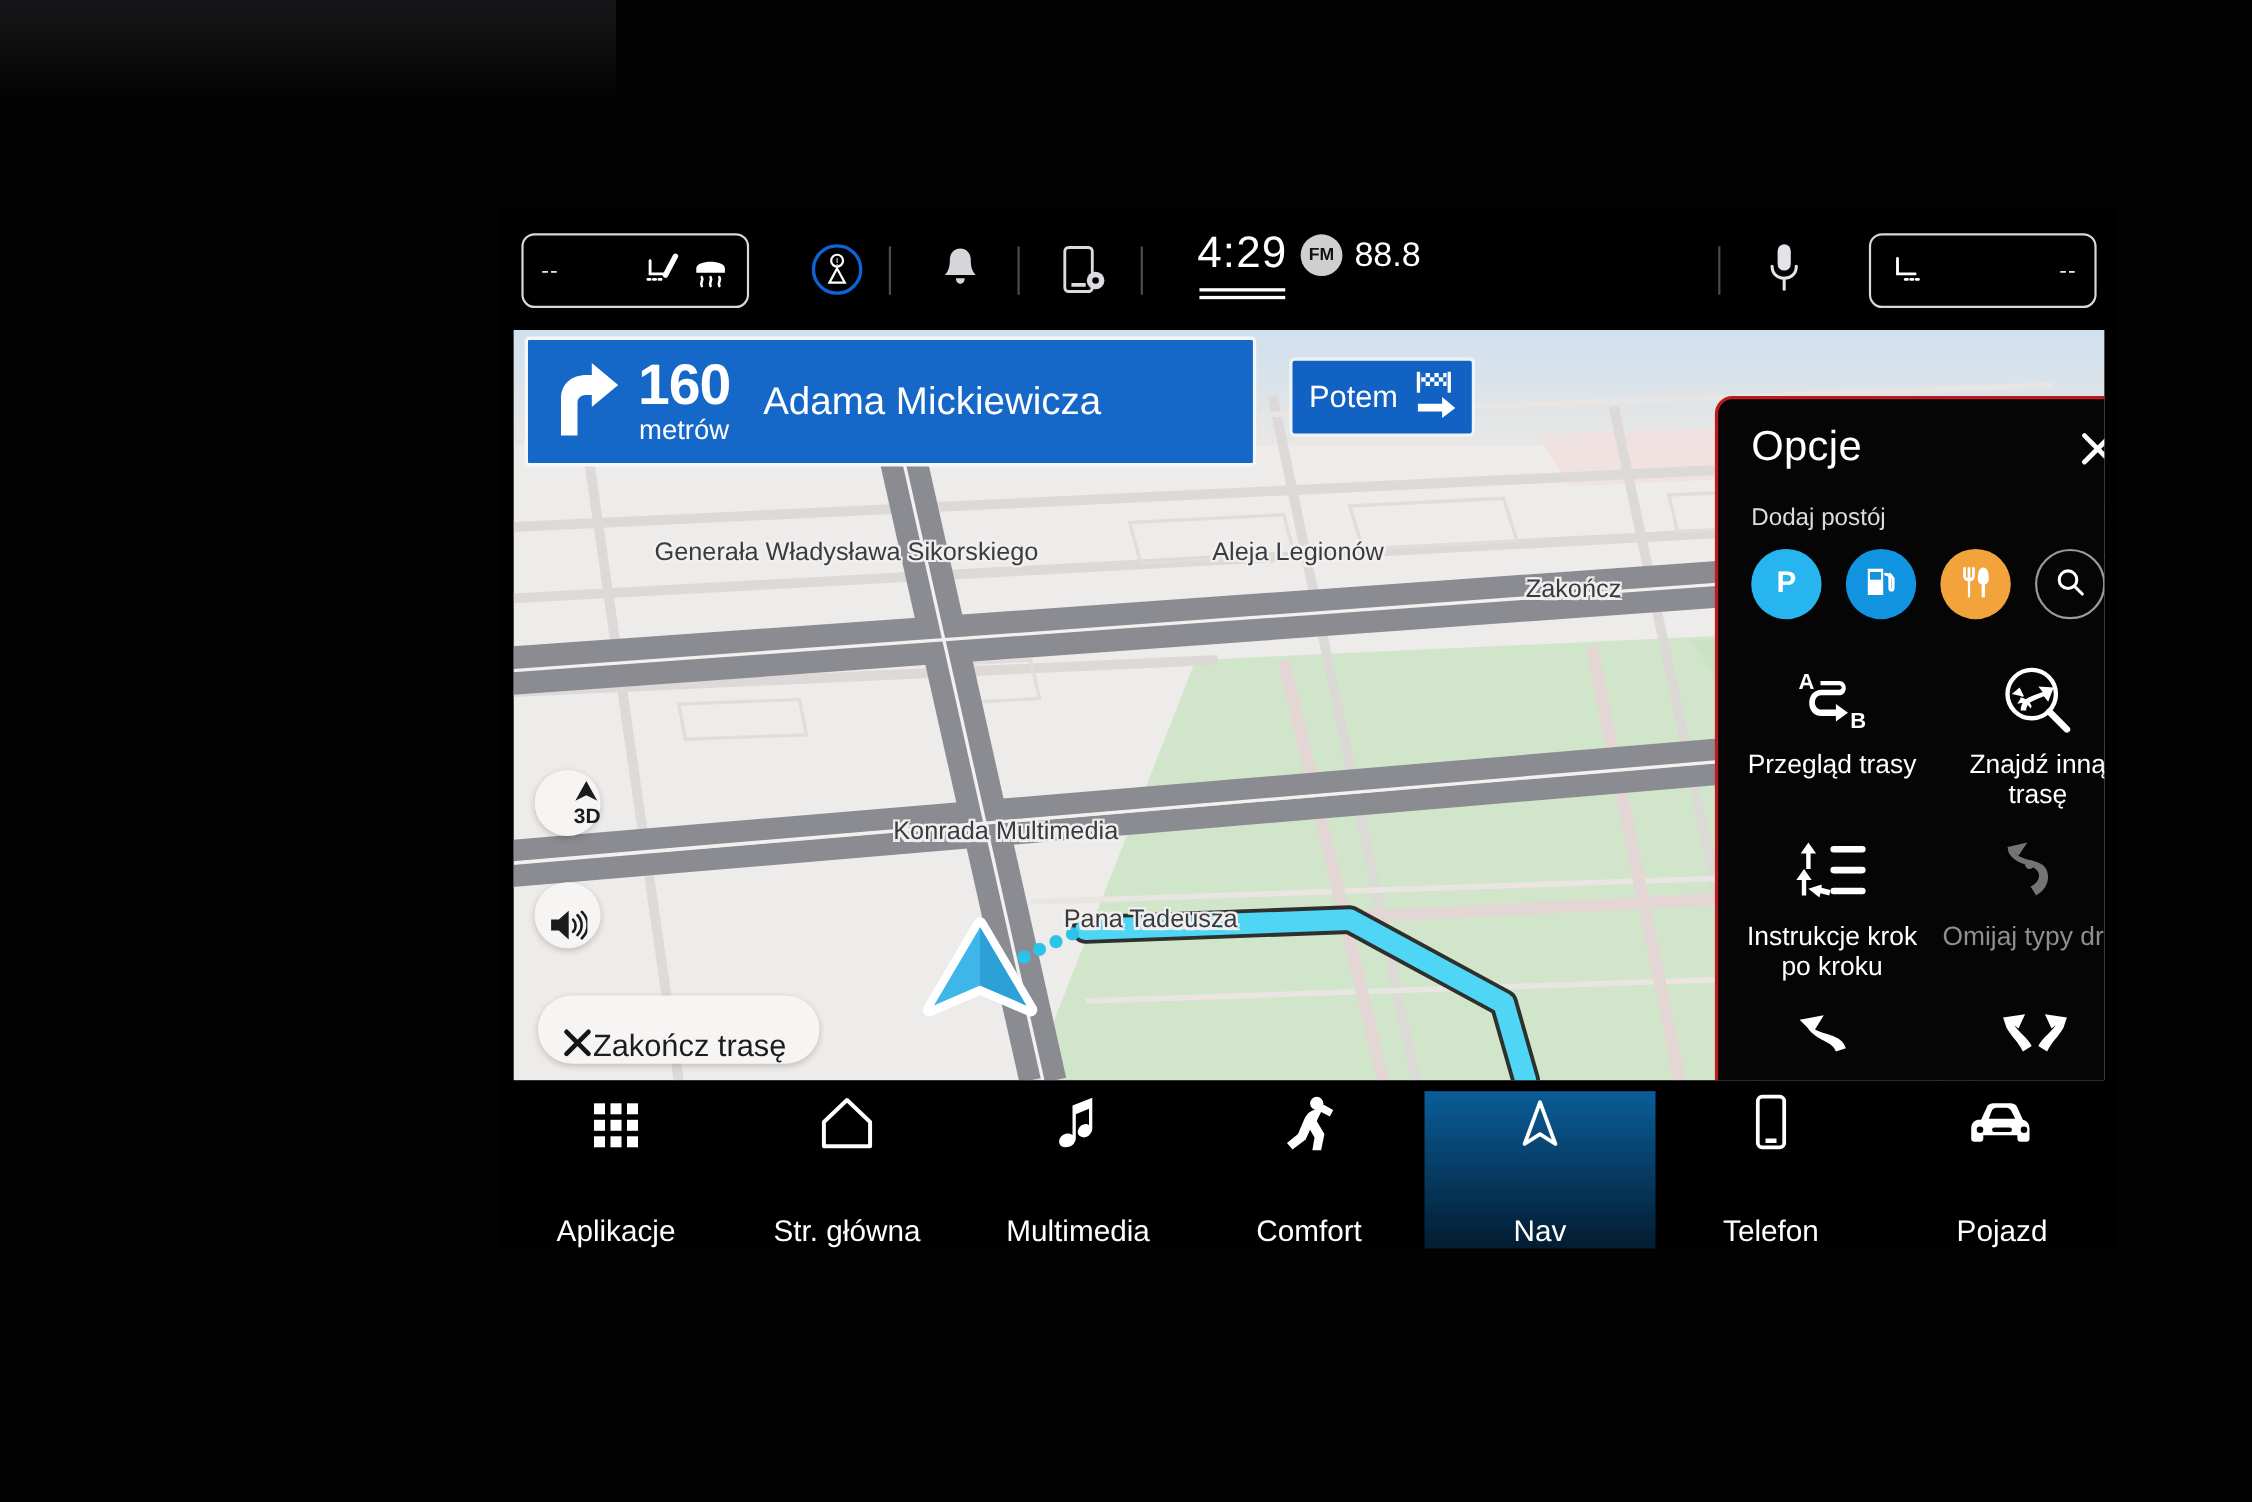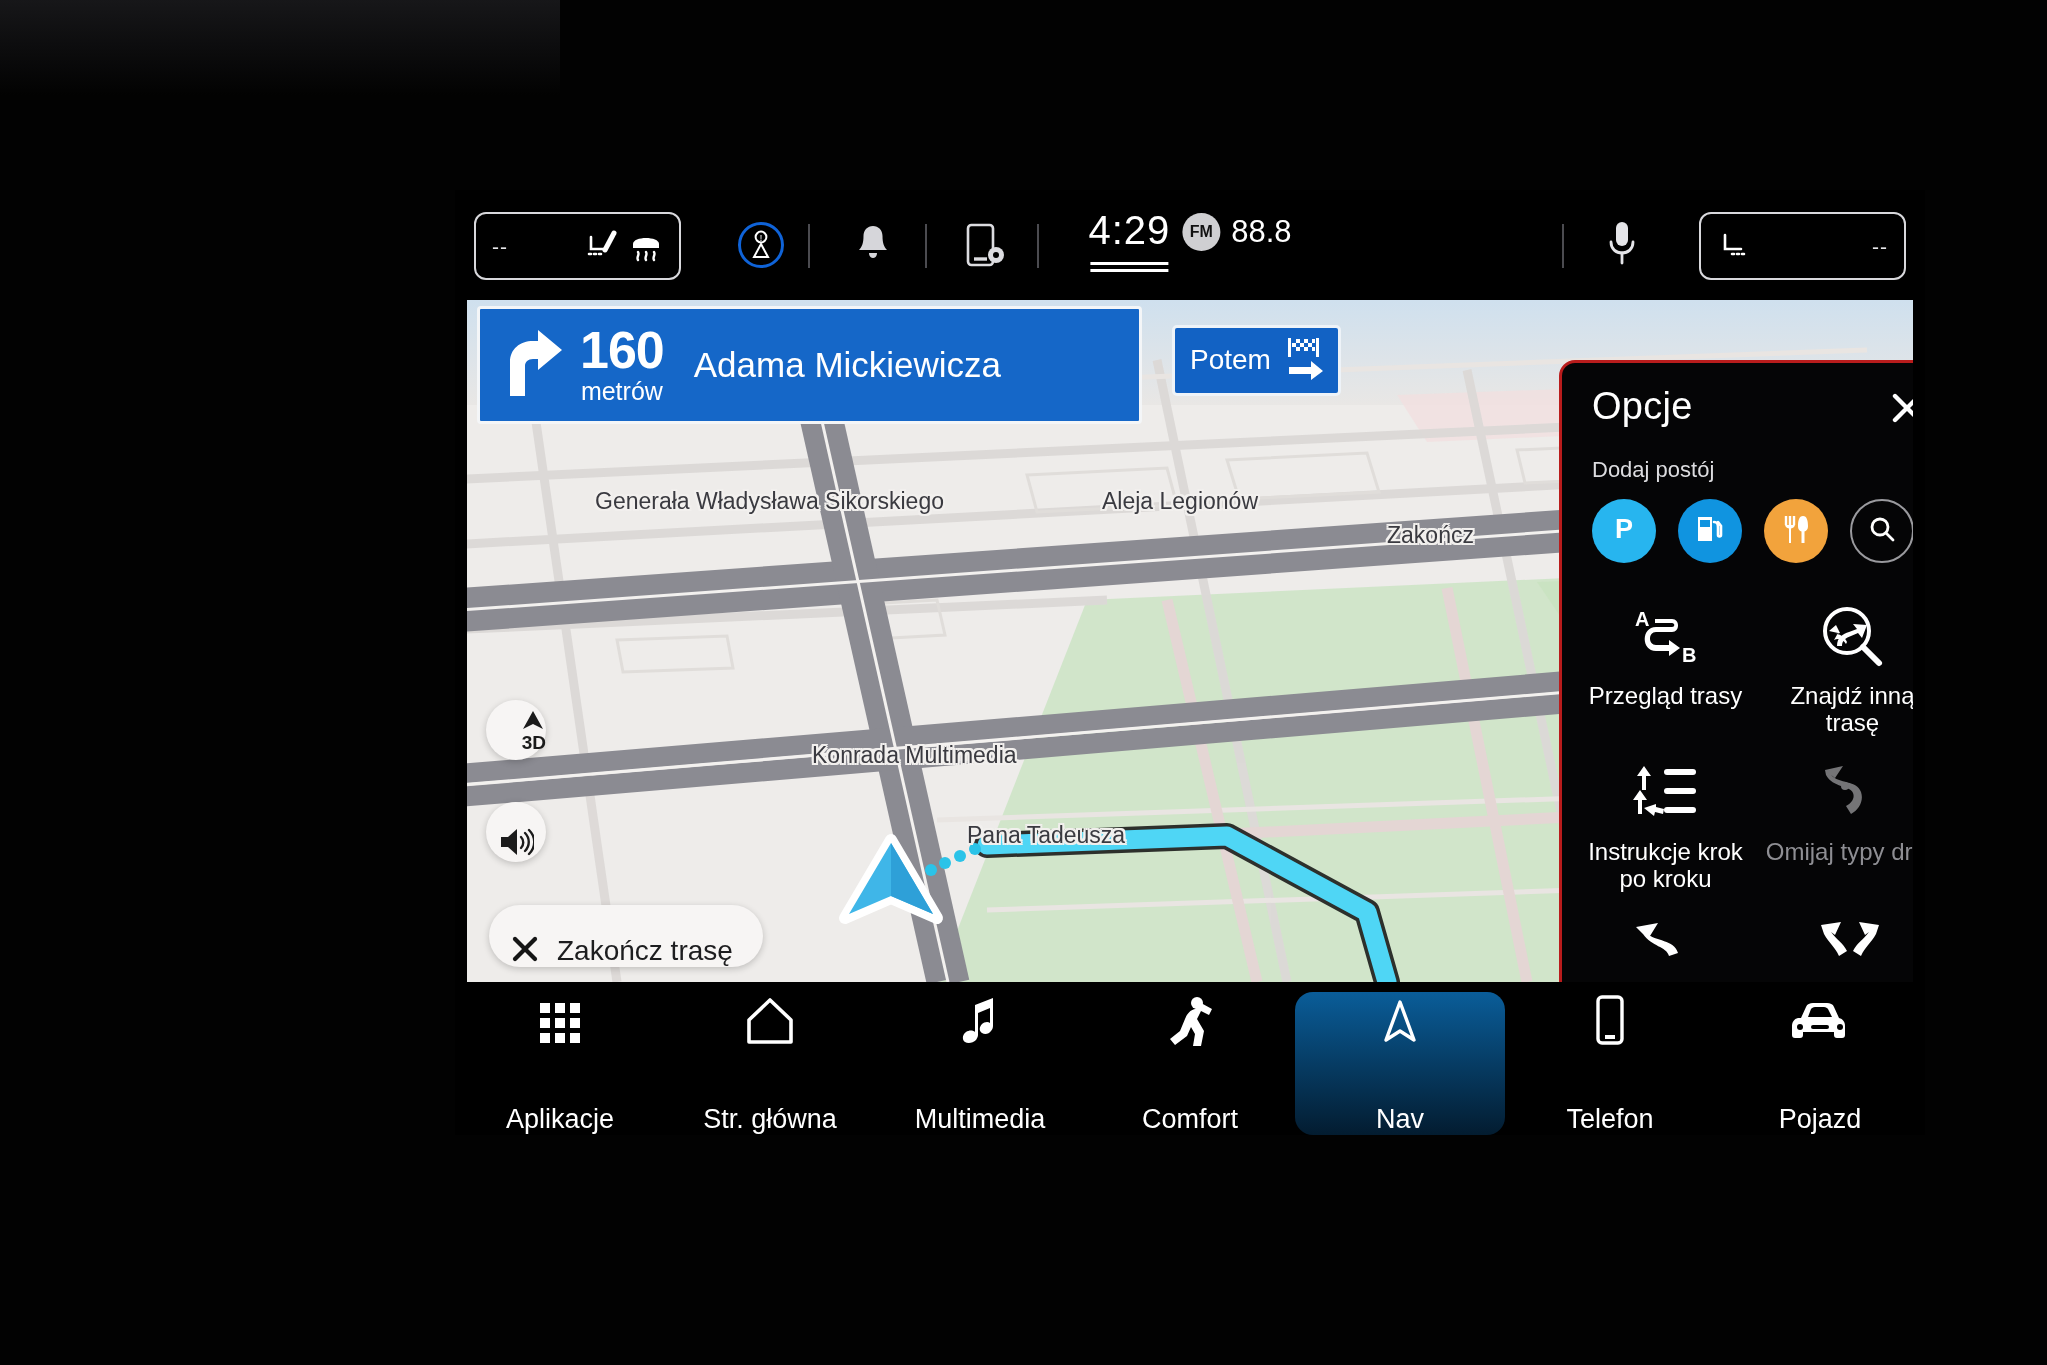--- a/index.html
+++ b/index.html
@@ -121,21 +121,21 @@
     position: absolute;
     background: #f7f5f4; border-radius: 999px;
     display: flex; align-items: flex-end; justify-content: center;
     box-shadow: 0 2px 7px rgba(0,0,0,.20);
   }
   #btn-3d { left: 19px; top: 400px; width: 60px; height: 60px; flex-direction: column; gap: 0; }
   .t3d { font-size: 19px; font-weight: 700; color: #1b1b1b; line-height: 1; margin-top: -2px; }
   #btn-volume { left: 19px; top: 502px; width: 60px; height: 60px; }
   #btn-end-route {
     left: 22px; top: 605px; height: 62px; padding: 0 30px 0 22px;
-    gap: 18px; justify-content: flex-start;
+    justify-content: flex-start;
   }
   .end-label { font-size: 28px; color: #1d1d1f; }
 
   
   .map-label {
     position: absolute;
     font-size: 23px; color: #3a3a40;
     white-space: nowrap;
     text-shadow:
       -2px -2px 0 #f2f0ee,  2px -2px 0 #f2f0ee,
@@ -203,21 +203,20 @@
   }
   .nav-item {
     flex: 1; display: flex; flex-direction: column;
     align-items: center; justify-content: space-between; gap: 2px;
     color: #fff; cursor: pointer;
   }
   .nav-item .nav-icon { height: 54px; display: flex; align-items: flex-end; }
   .nav-item .nav-label { font-size: 27px; }
   .nav-item.active {
     background: linear-gradient(180deg, #0a5d99 0%, #06395f 55%, #031c30 100%);
-    border-radius: 18px;
   }
   .nav-item.active .nav-label { margin-top: 2px; }
 </style>
 </head>
 <body>
 
 <div id="photo">
   <div class="bezel-glow"></div>
 
   <div id="screen">

